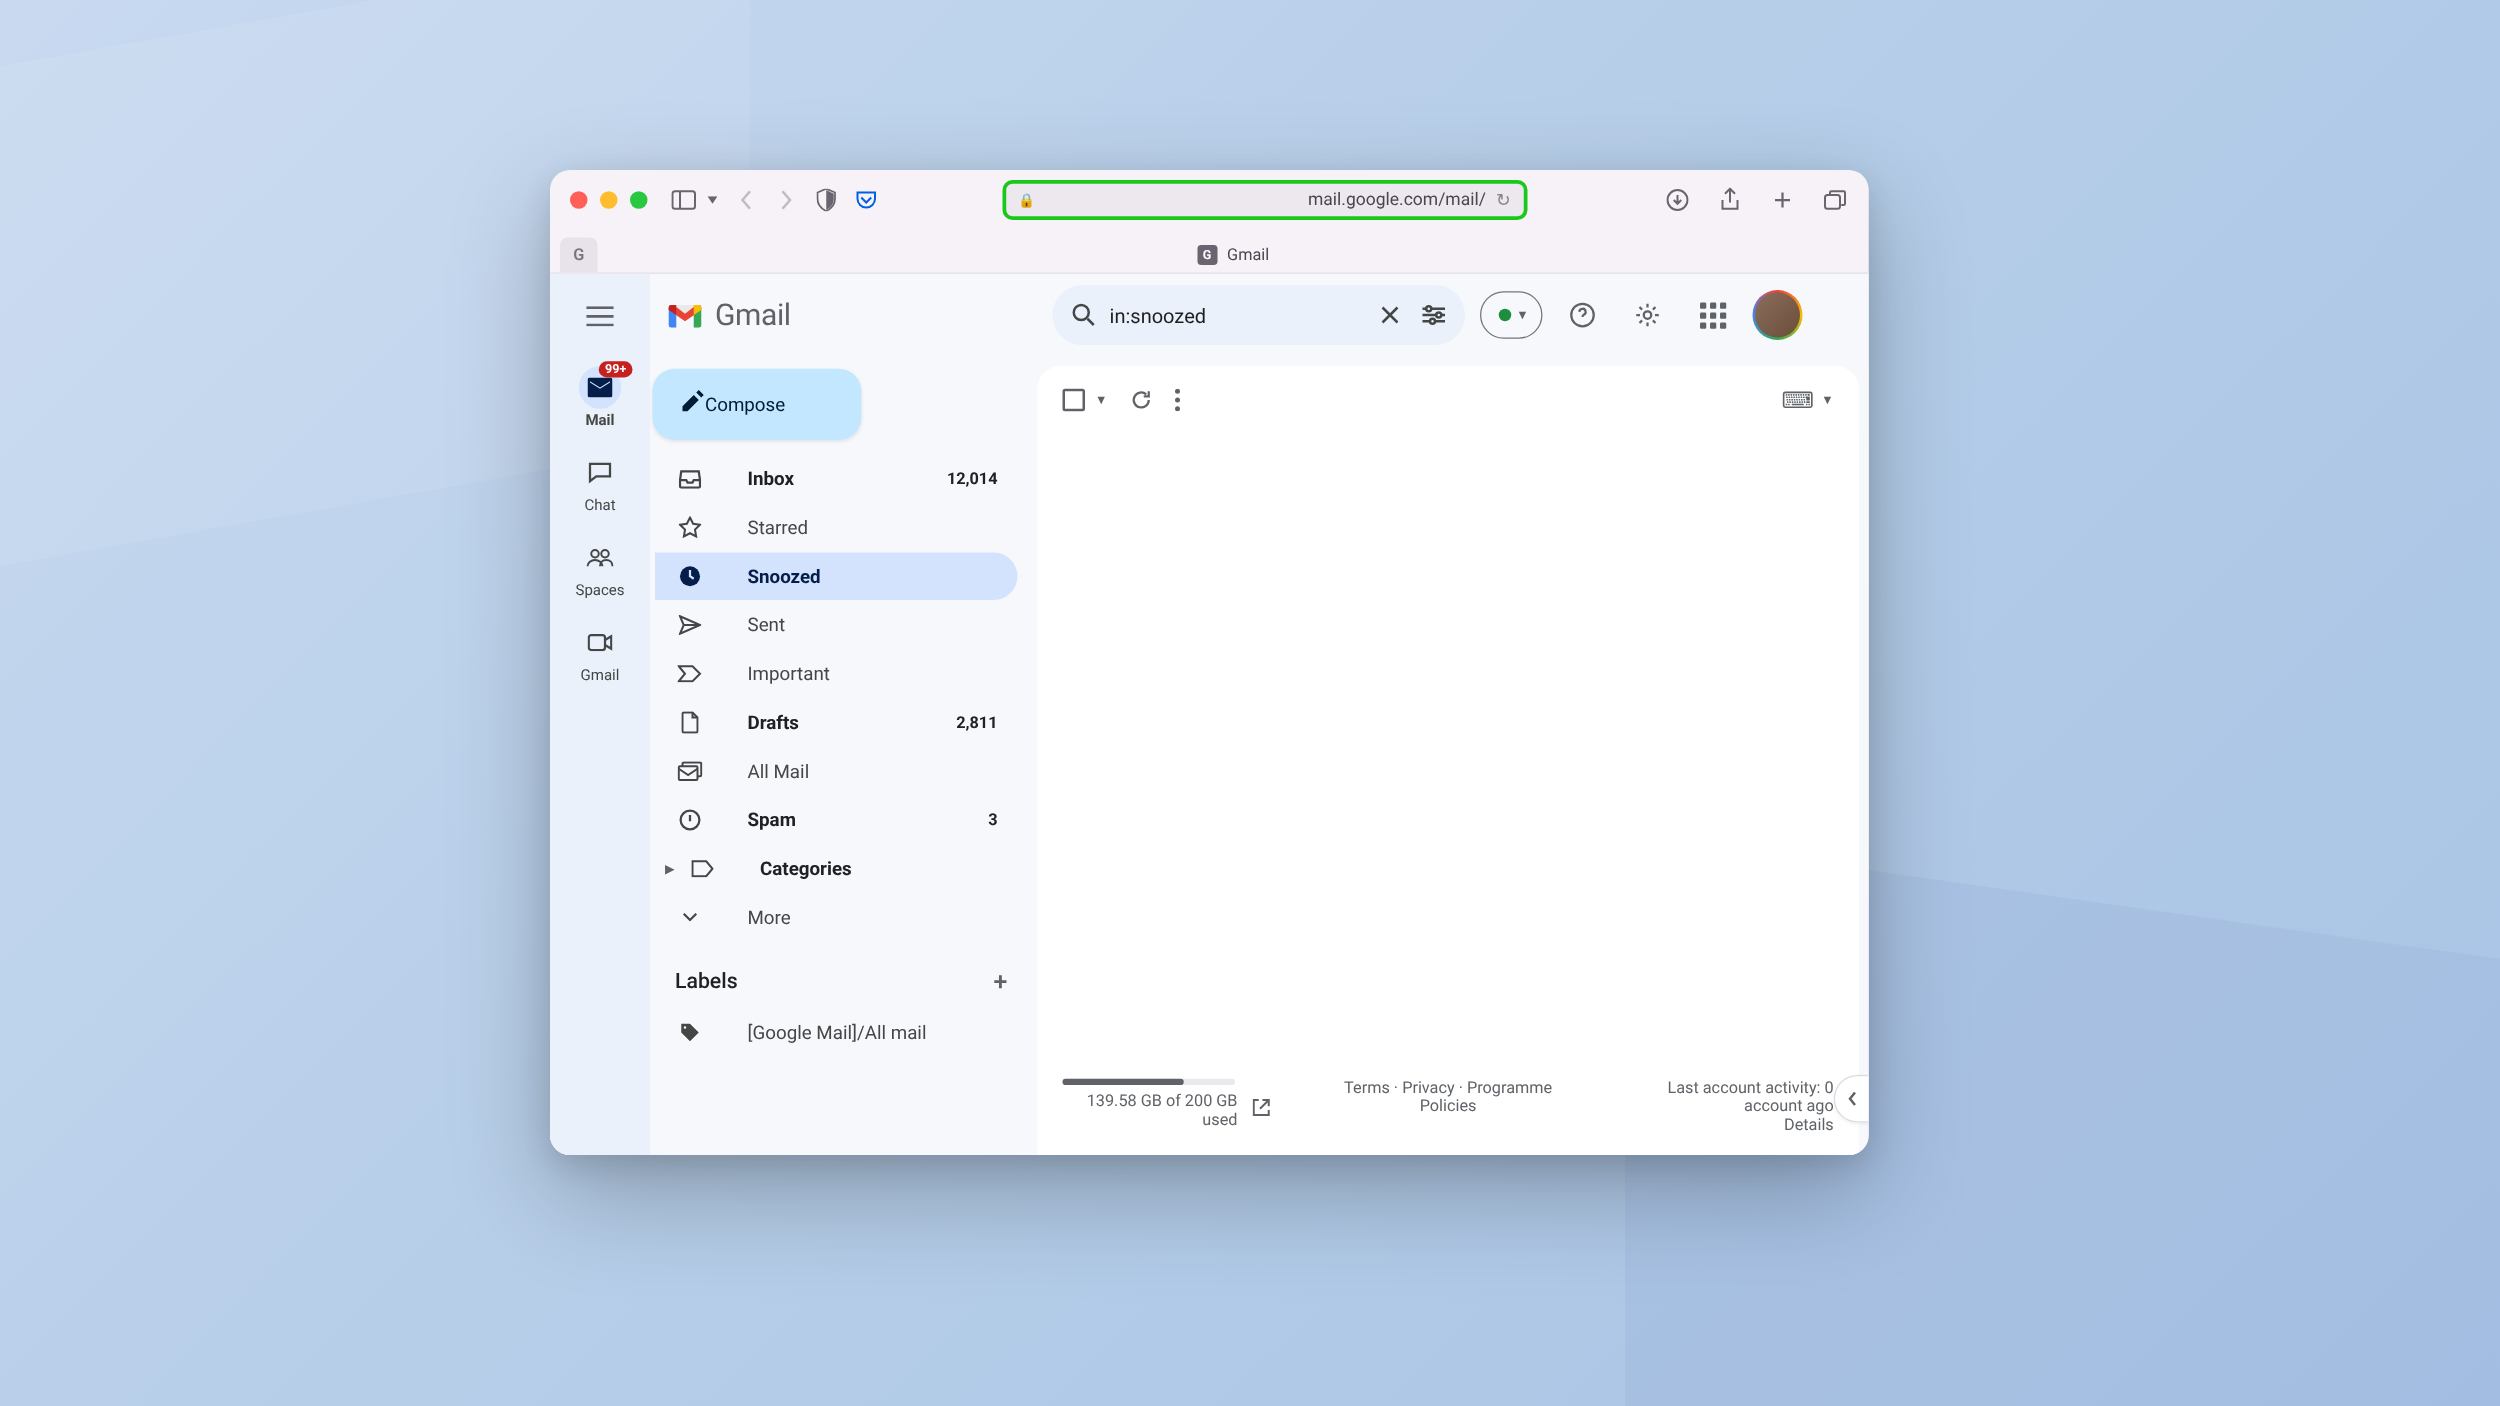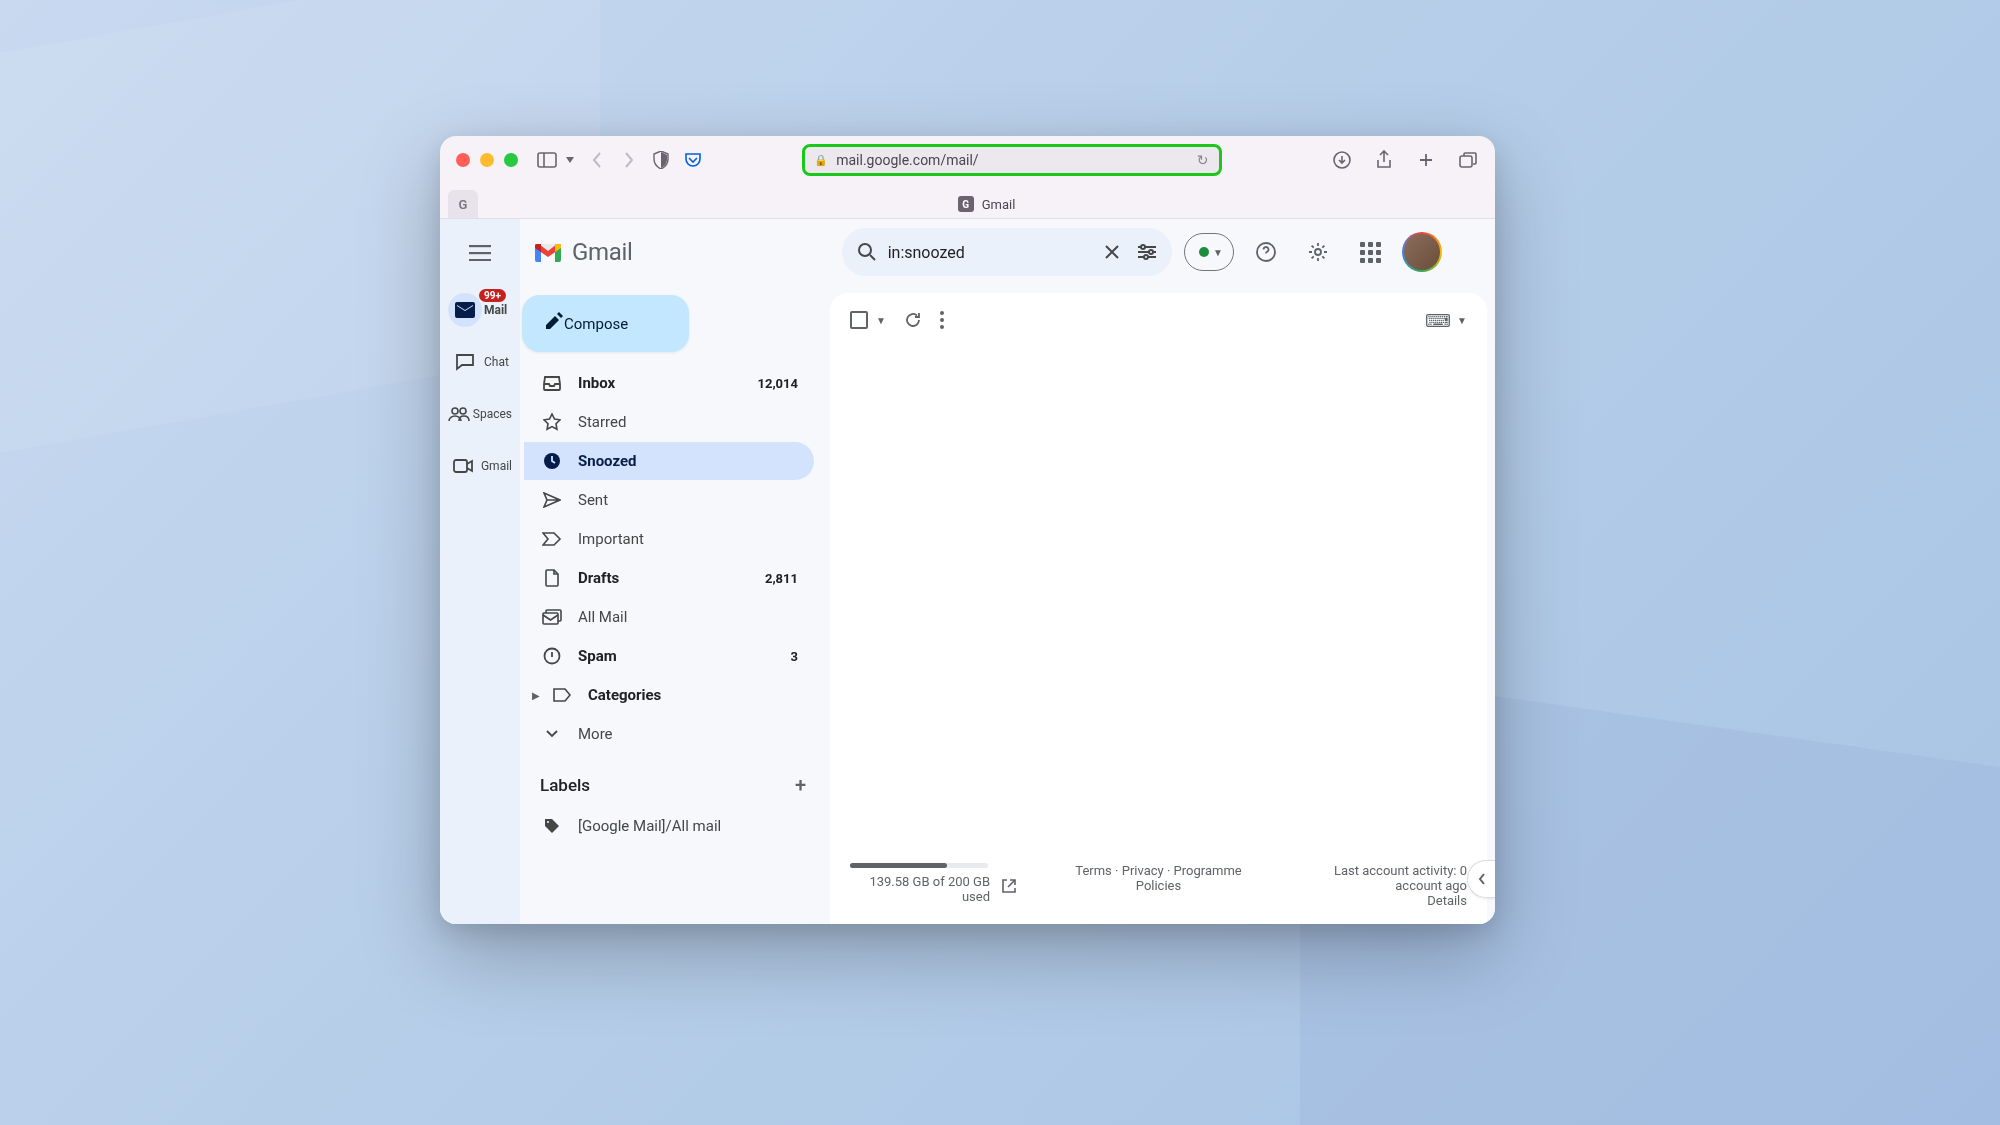--- a/index.html
+++ b/index.html
@@ -25,51 +25,51 @@
 .dot { width: 14px; height: 14px; border-radius: 50%; }
 .dot.red { background: #ff5f57; } .dot.yel { background: #febc2e; } .dot.grn { background: #28c840; }
 .tb-icon { width: 22px; height: 22px; color: #6b6470; display:flex; align-items:center; justify-content:center; cursor:pointer; }
 .tb-icon.dis { color: #c0bac4; }
 .addr-wrap { flex: 1; display:flex; justify-content:center; }
 .addr {
   width: 420px; height: 32px; background: #ede7ee; border: 3px solid #1ac81a; border-radius: 8px;
   display: flex; align-items: center; padding: 0 10px; gap: 8px; color: #6b6470; font-size: 14px;
 }
 .addr .lock { font-size: 11px; color: #8a8490; }
-.addr .url { flex:1; text-align:left; color: #4b4552; }
+.addr .url { flex:1; text-align:right; color: #4b4552; }
 .tb-right { display:flex; gap: 20px; align-items:center; margin-left: 12px; }
 
 .tab-strip { height: 34px; display:flex; align-items:flex-end; }
 .tab-pin { width: 30px; height: 28px; background: #e8e2ea; border-radius: 6px 6px 0 0; margin-left: 8px; display:flex; align-items:center; justify-content:center; font-size:13px; font-weight:600; color:#7a7480; }
 .tab-active { flex:1; height: 28px; display:flex; align-items:center; justify-content:center; gap:8px; font-size:13px; color:#4b4552; }
 .tab-fav { width:16px; height:16px; background:#6b6470; color:#fff; border-radius:3px; display:flex; align-items:center; justify-content:center; font-size:10px; font-weight:700; }
 
 
 .gmail { flex:1; display:flex; background:#f6f8fc; border-top: 1px solid #e3dde5; }
 
 .rail { width: 80px; background: #eaf1fb; display:flex; flex-direction:column; align-items:center; padding-top: 12px; gap: 4px; }
 .hamburger { width:44px; height:44px; border-radius:50%; display:flex; align-items:center; justify-content:center; color:#5f6368; cursor:pointer; margin-bottom: 8px; }
-.rail-item { width: 64px; padding: 6px 0 8px; display:flex; flex-direction:row; align-items:center; gap:2px; border-radius: 16px; cursor:pointer; position:relative; }
+.rail-item { width: 64px; padding: 6px 0 8px; display:flex; flex-direction:column; align-items:center; gap:2px; border-radius: 16px; cursor:pointer; position:relative; }
 .rail-item .ri-icon { width: 34px; height: 34px; border-radius: 18px; display:flex; align-items:center; justify-content:center; color:#444746; }
 .rail-item.active .ri-icon { background:#d3e3fd; color:#041e49; }
 .rail-item .ri-label { font-size: 12px; color:#444746; }
 .rail-item.active .ri-label { font-weight: 700; }
 .badge99 { position:absolute; top: 2px; right: 6px; background:#c5221f; color:#fff; font-size:10px; font-weight:700; padding: 1px 5px; border-radius: 9px; }
 
 .sidebar { width: 310px; padding: 10px 8px 10px 0; display:flex; flex-direction:column; gap: 2px; }
 .brand { display:flex; align-items:center; gap: 8px; padding: 8px 12px 14px; }
 .gmail-logo { width: 32px; height: 24px; position:relative; }
 .gmail-logo svg { width:100%; height:100%; }
 .brand-text { font-size: 24px; color:#5f6368; letter-spacing: -0.3px; }
 .compose { margin: 0 0 10px 2px; background:#c2e7ff; color:#001d35; border:none; border-radius: 18px; padding: 16px 22px; display:flex; align-items:center; font-size: 15px; cursor:pointer; width: 167px; box-shadow: 0 1px 3px rgba(0,0,0,0.08); }
 .compose .ci { font-size: 20px; }
 .nav { display:flex; flex-direction:column; gap: 1px; padding: 0 8px 0 4px; }
 .nav-row { height: 38px; border-radius: 0 20px 20px 0; display:flex; align-items:center; gap: 16px; padding: 0 16px 0 18px; cursor:pointer; color:#444746; font-size: 15px; }
 .nav-row .ni { width: 20px; display:flex; justify-content:center; color:#444746; }
-.nav-row .nl { flex:1; }
+.nav-row .nl { flex:1;margin-left:20px; }
 .nav-row .nc { font-size: 13px; color:#5f6368; }
 .nav-row.bold .nl, .nav-row.bold .nc { font-weight: 700; color:#202124; }
 .nav-row.active { background:#d3e3fd; }
 .nav-row.active .nl { font-weight:700; color:#041e49; }
 .nav-row.active .ni { color:#041e49; }
 .caret-row { padding-left: 8px; }
 .labels-head { display:flex; align-items:center; justify-content:space-between; padding: 18px 16px 8px 20px; color:#202124; font-size: 17px; font-weight: 500; }
 .labels-head .plus { color:#5f6368; cursor:pointer; font-size:20px; }
 
 .main { flex:1; display:flex; flex-direction:column; background:#fff; border-radius: 18px 18px 0 0; margin: 8px 8px 0 0; overflow:hidden; position:relative; }

